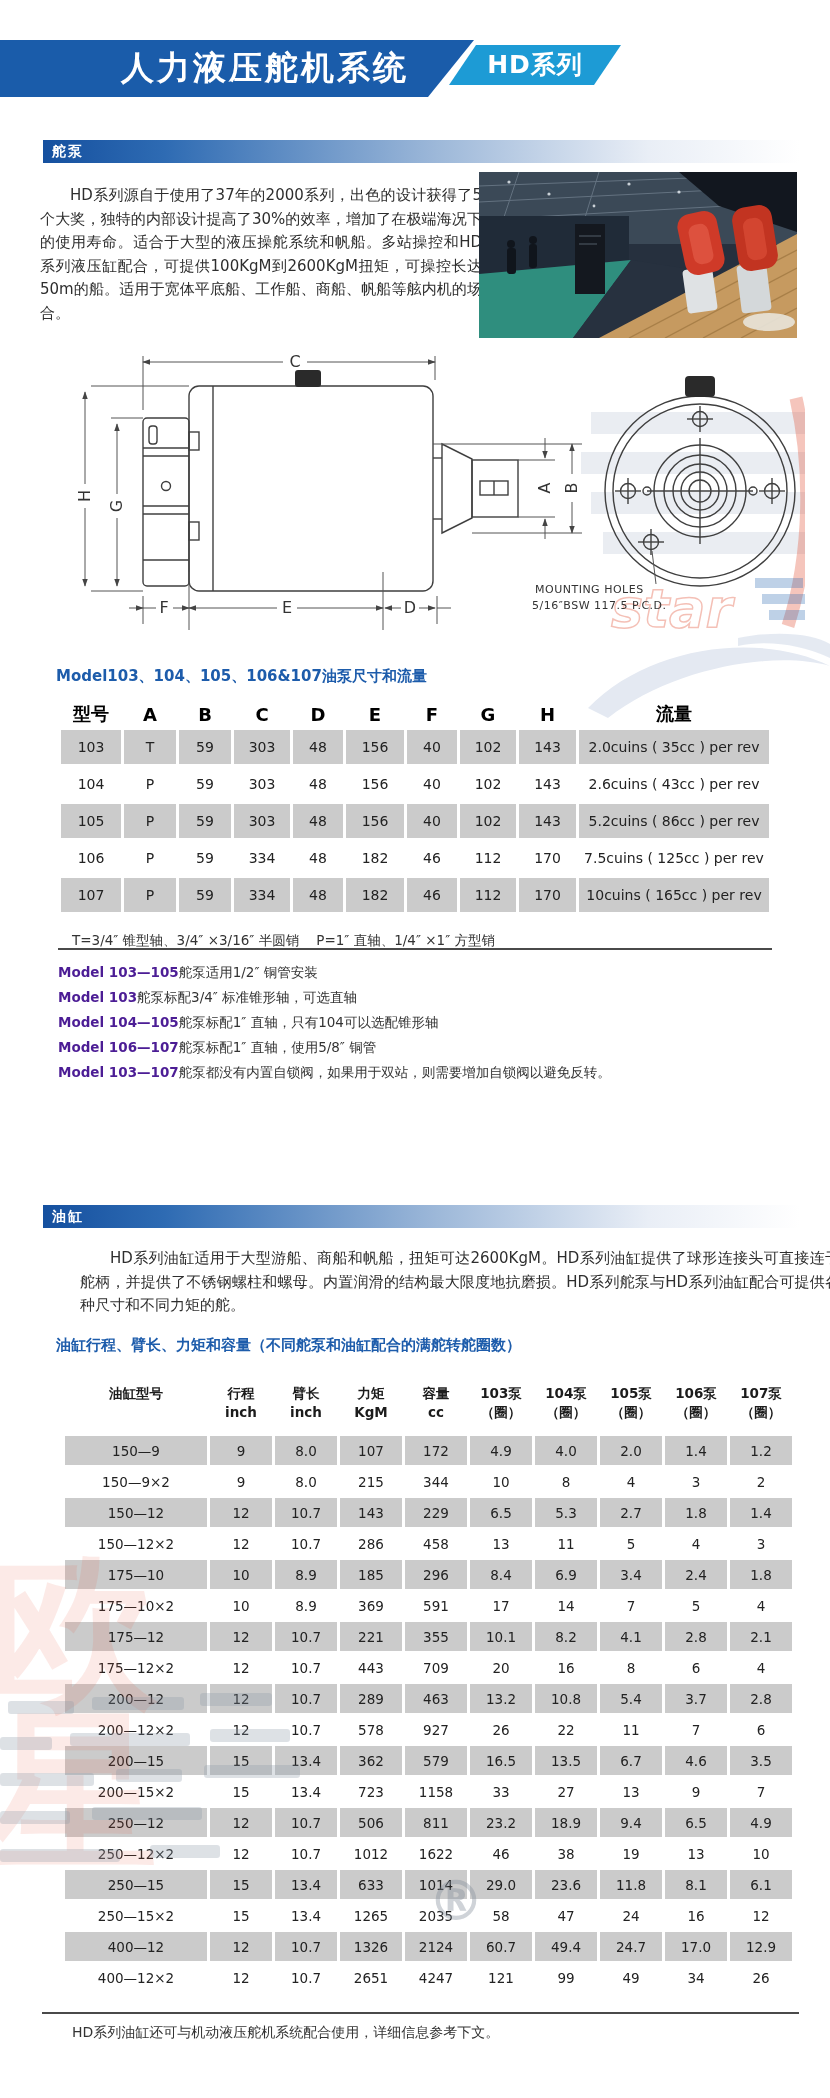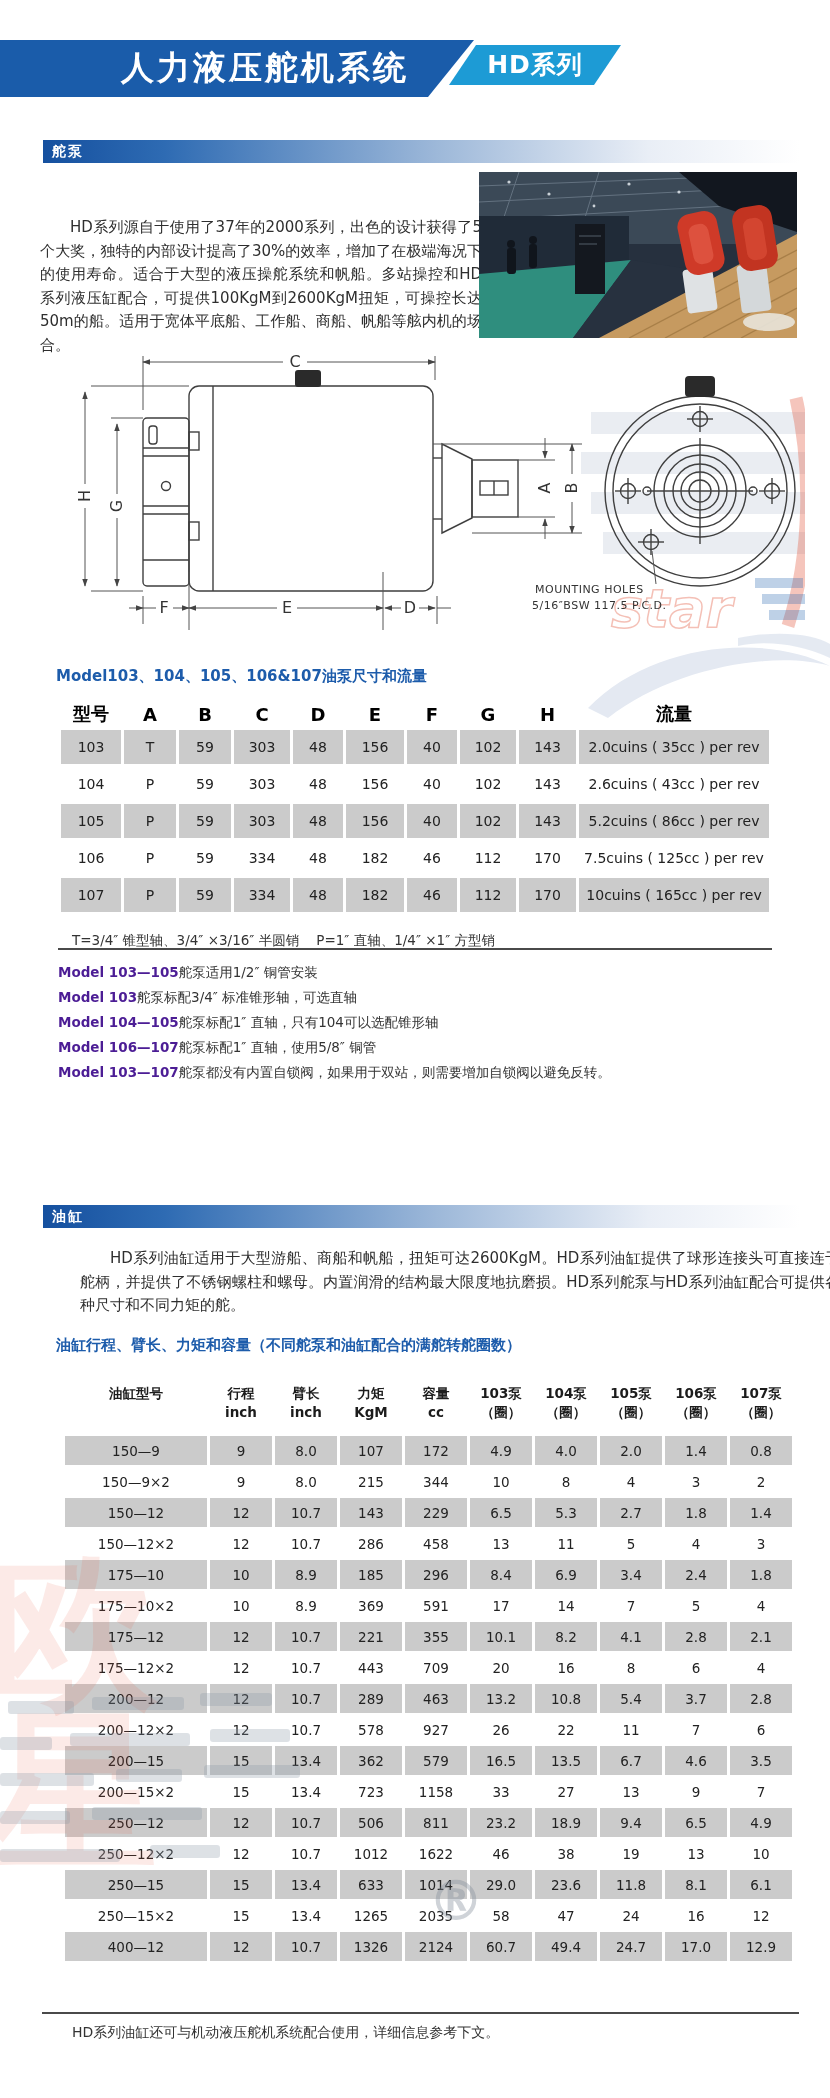--- a/index.html
+++ b/index.html
@@ -30,21 +30,21 @@
   .section-bar {
     left:43px; width:757px; height:23px;
     background:linear-gradient(90deg,#15509f 0%,#2e6bb3 16%,#9db8d9 52%,#e9eef6 80%,#ffffff 100%);
     color:#fff; font-size:14px; font-weight:bold; line-height:23px;
     padding-left:9px; letter-spacing:2px; z-index:3;
   }
   #bar-pump { top:140px; }
   #bar-cyl  { top:1205px; }
 
   .desc { font-size:15px; line-height:23.5px; text-indent:2em; color:#2e2e2e; text-align:justify; z-index:3; }
-  #pump-desc { top:184px; left:40px; width:442px;margin-top:32px; }
+  #pump-desc { top:184px; left:40px; width:442px; }
   #cyl-desc  { top:1247px; left:40px; width:760px;margin-left:40px; }
 
   .photo { top:172px; left:479px; width:318px; height:166px; z-index:3; }
   #pump-diagram { top:346px; left:55px; width:750px; height:285px; z-index:2; }
 
   .tbl-title { font-size:15px; font-weight:bold; color:var(--title-blue,#1d5cab); z-index:3; }
   #pump-tbl-title { top:667px; left:56px; }
   #cyl-tbl-title  { top:1336px; left:56px; }
 
   table { border-collapse:separate; table-layout:fixed; z-index:1; }
@@ -445,21 +445,21 @@
       <tr class="shaded">
         <td>150—9</td>
         <td>9</td>
         <td>8.0</td>
         <td>107</td>
         <td>172</td>
         <td>4.9</td>
         <td>4.0</td>
         <td>2.0</td>
         <td>1.4</td>
-        <td>0.8</td>
+        <td>1.2</td>
       </tr>
       <tr>
         <td>150—9×2</td>
         <td>9</td>
         <td>8.0</td>
         <td>215</td>
         <td>344</td>
         <td>10</td>
         <td>8</td>
         <td>4</td>
@@ -638,20 +638,32 @@
         <td>400—12</td>
         <td>12</td>
         <td>10.7</td>
         <td>1326</td>
         <td>2124</td>
         <td>60.7</td>
         <td>49.4</td>
         <td>24.7</td>
         <td>17.0</td>
         <td>12.9</td>
+      </tr>
+      <tr>
+        <td>400—12×2</td>
+        <td>12</td>
+        <td>10.7</td>
+        <td>2651</td>
+        <td>4247</td>
+        <td>121</td>
+        <td>99</td>
+        <td>49</td>
+        <td>34</td>
+        <td>26</td>
       </tr>
     </tbody>
 </table>
 
 <div class="abs hr" id="hr-footer"></div>
 <div class="abs footer-note">HD系列油缸还可与机动液压舵机系统配合使用，详细信息参考下文。</div>
 
 <div class="abs wm wm-pink" id="wm-pink">
     <div>欧</div>
     <div>星</div>

